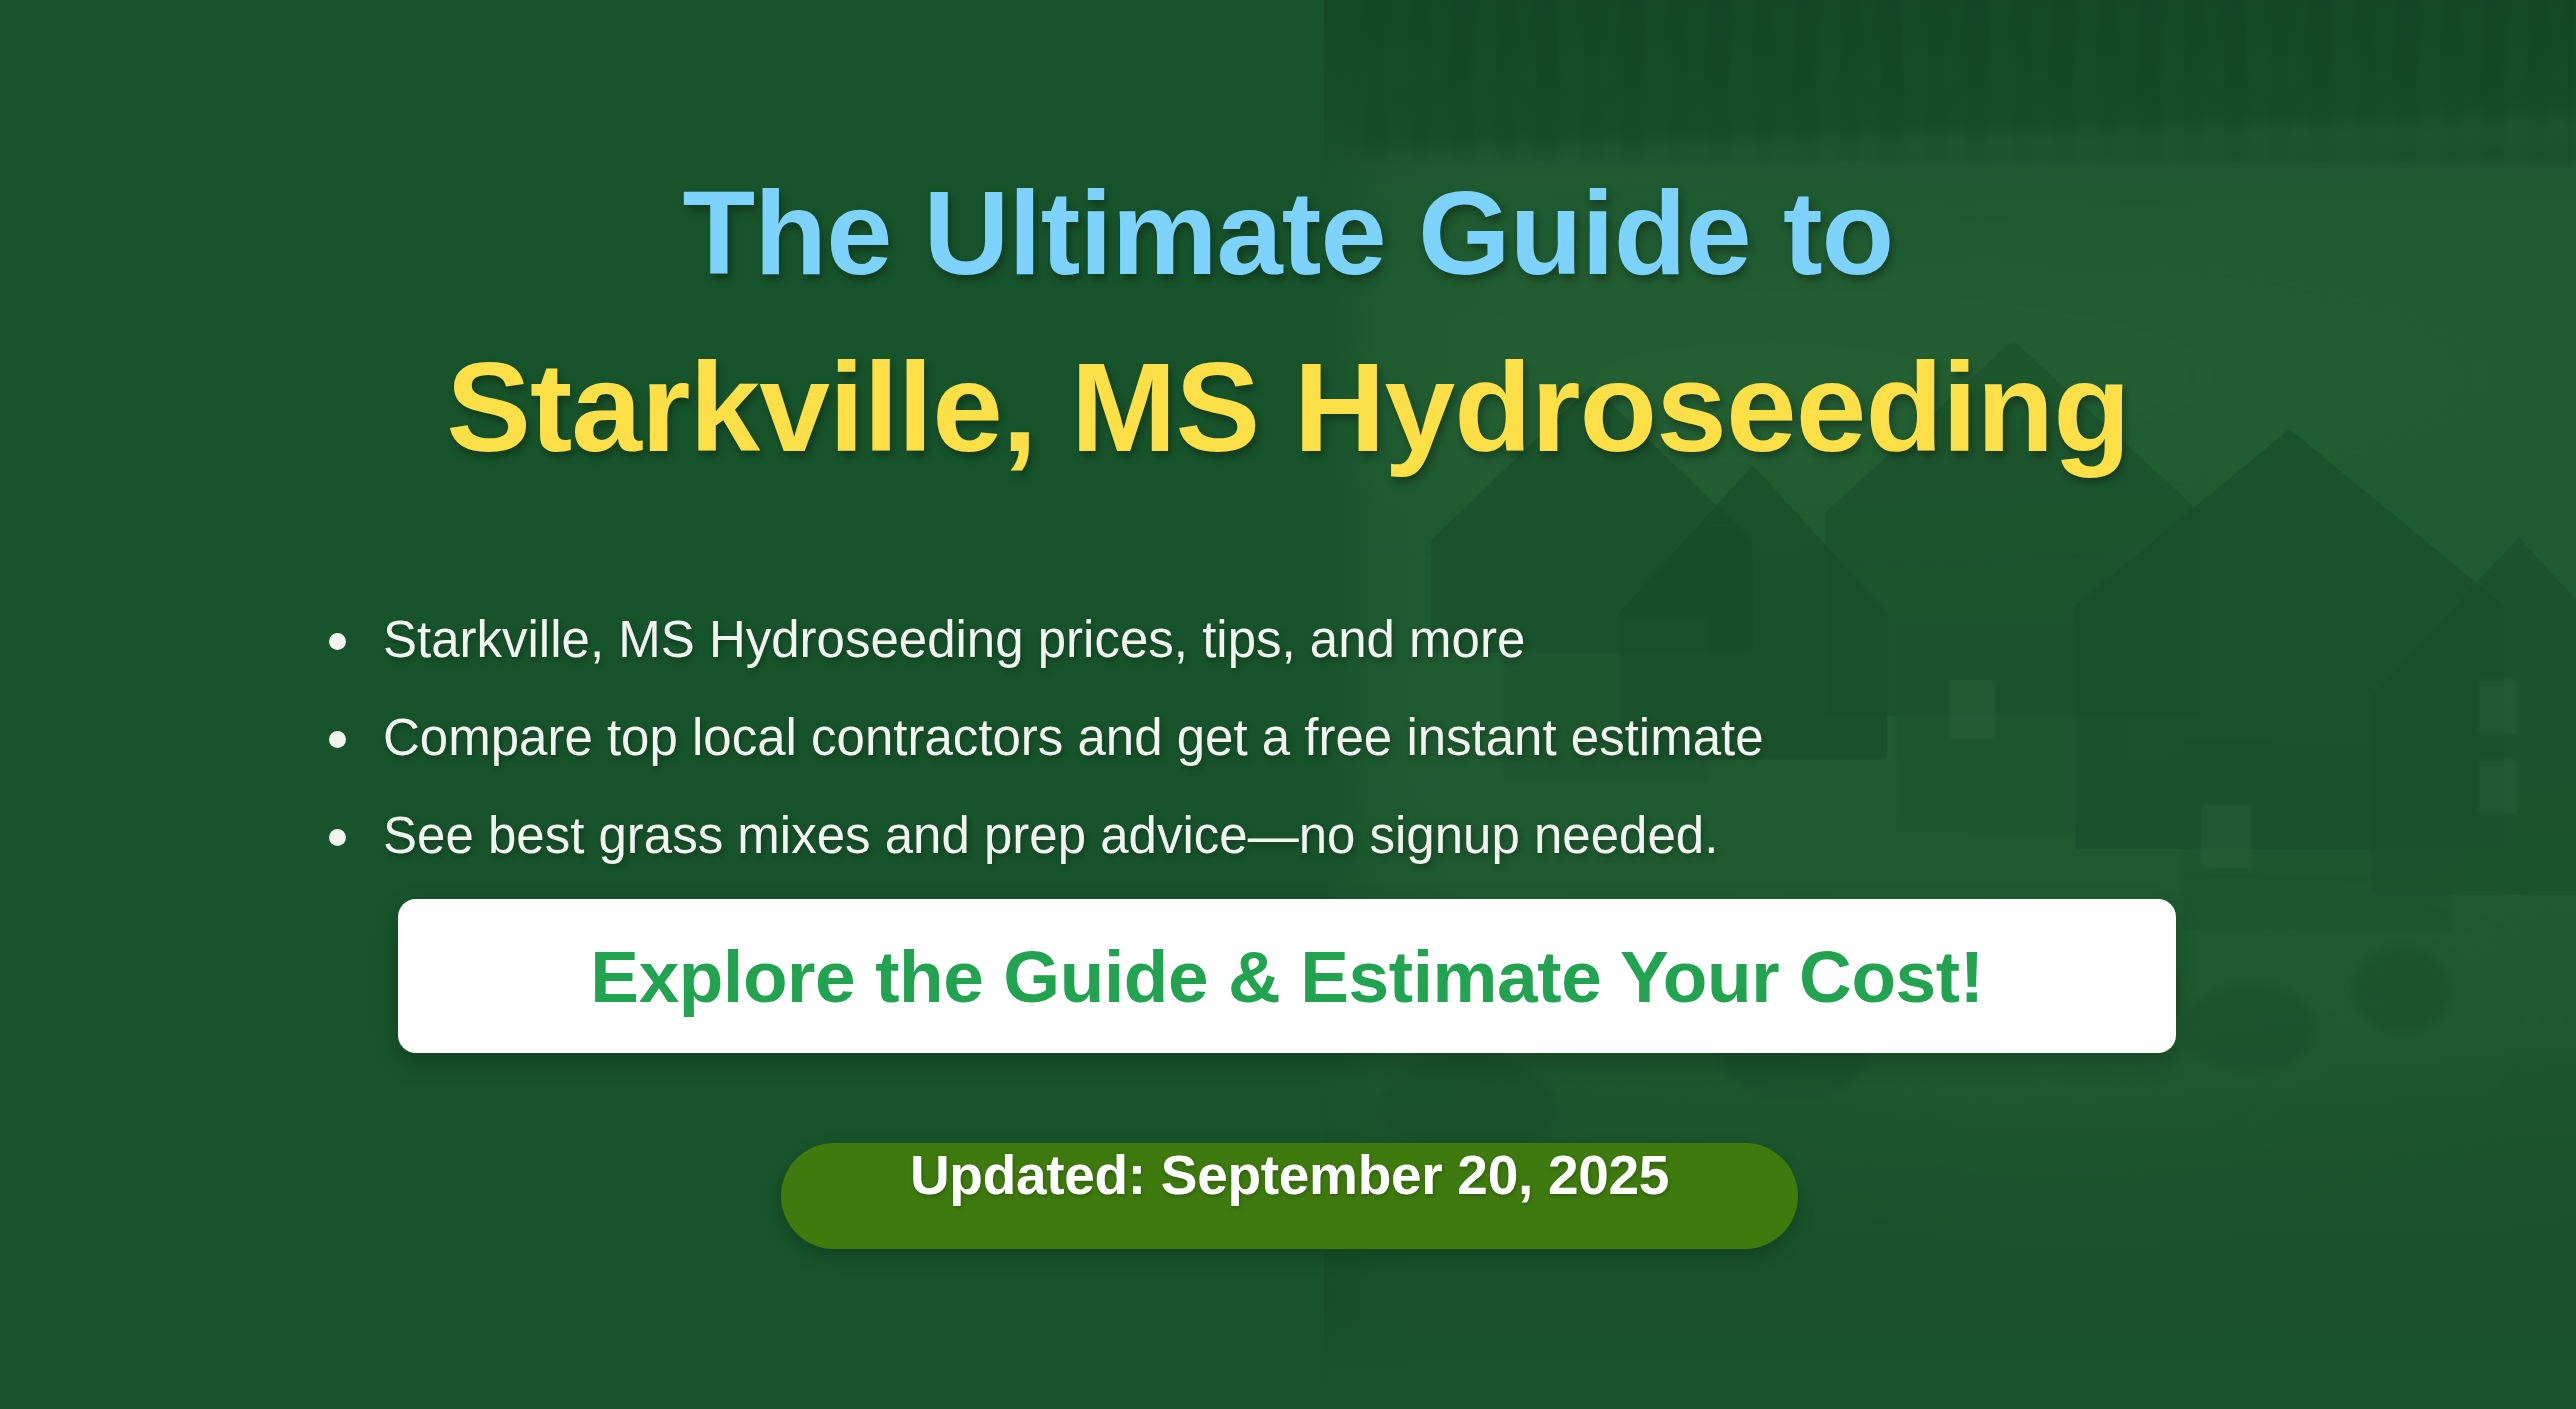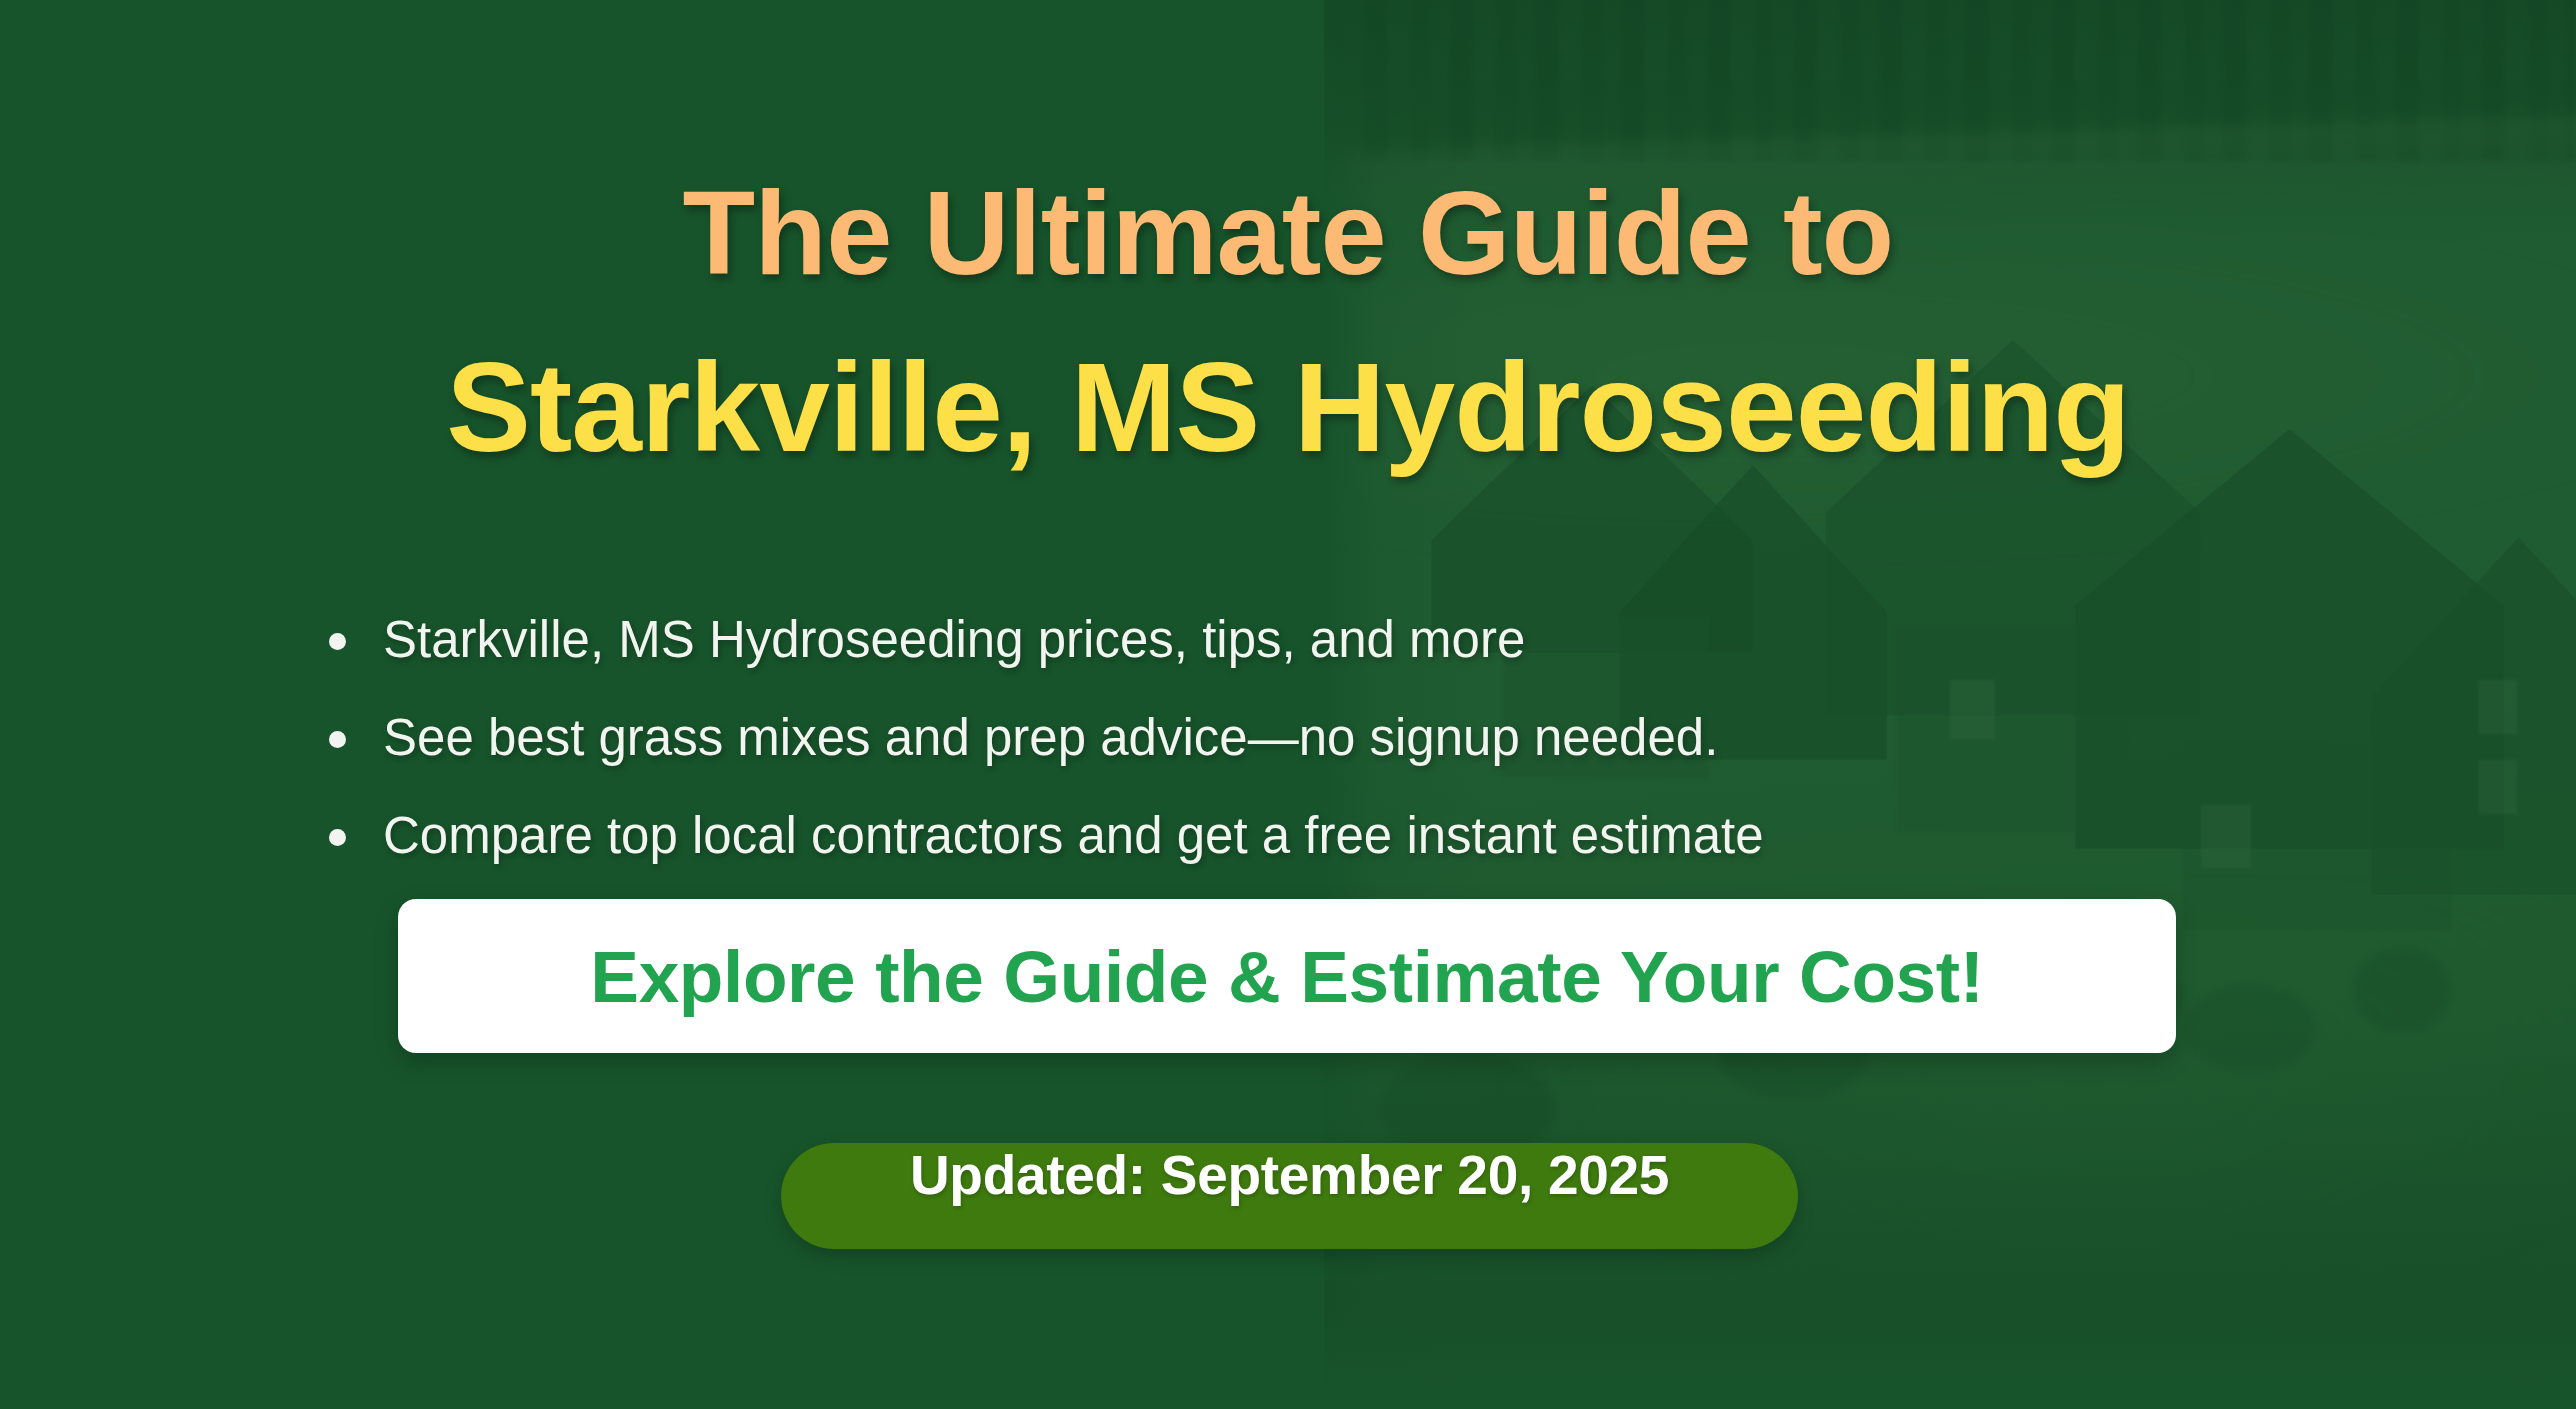--- a/index.html
+++ b/index.html
@@ -199,21 +199,21 @@
     text-align: center;
     font-weight: 700;
     letter-spacing: -0.9px;
     line-height: 1.0;
     text-shadow: 2.7px 4.5px 8px rgba(0,0,0,0.33);
     -webkit-font-smoothing: antialiased;
   }
   #headline-1 {
     top: 173px;
     font-size: 119px;
-    color: #fdba74;
+    color: #7dd3fc;
   }
   #headline-2 {
     top: 344px;
     font-size: 127px;
     color: #fde047;
   }
 
   #bullet-list {
     position: absolute;
     left: 322px;
@@ -331,25 +331,25 @@
 
     <div class="headline" id="headline-2">Starkville, MS Hydroseeding</div>
 
     <ul id="bullet-list">
       <li>
         <span class="dot"></span>
         <span>Starkville, MS Hydroseeding prices, tips, and more</span>
       </li>
       <li>
         <span class="dot"></span>
-        <span>See best grass mixes and prep advice—no signup needed.</span>
+        <span>Compare top local contractors and get a free instant estimate</span>
       </li>
       <li>
         <span class="dot"></span>
-        <span>Compare top local contractors and get a free instant estimate</span>
+        <span>See best grass mixes and prep advice—no signup needed.</span>
       </li>
     </ul>
 
     <button id="cta-button">
       <span id="cta-button-label">Explore the Guide &amp; Estimate Your Cost!</span>
     </button>
 
     <div id="updated-badge">
       <span id="updated-badge-label">Updated: September 20, 2025</span>
     </div>

